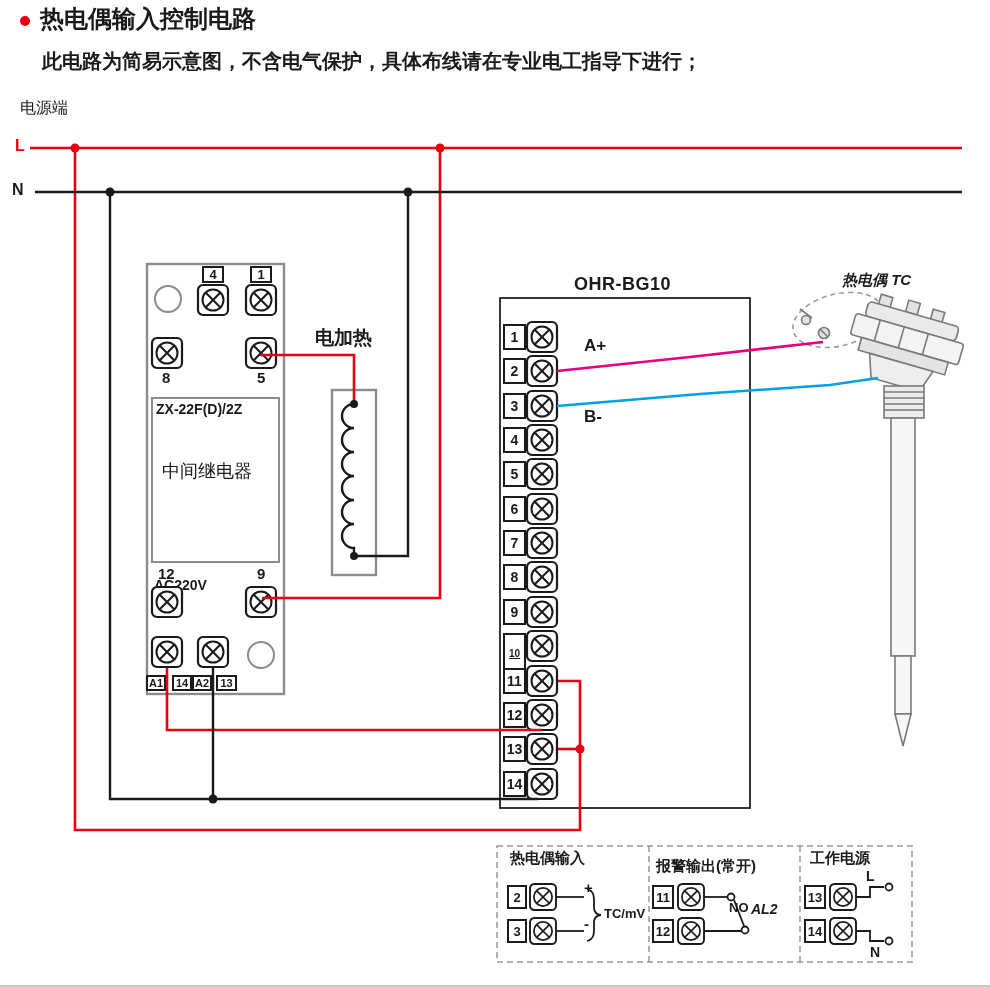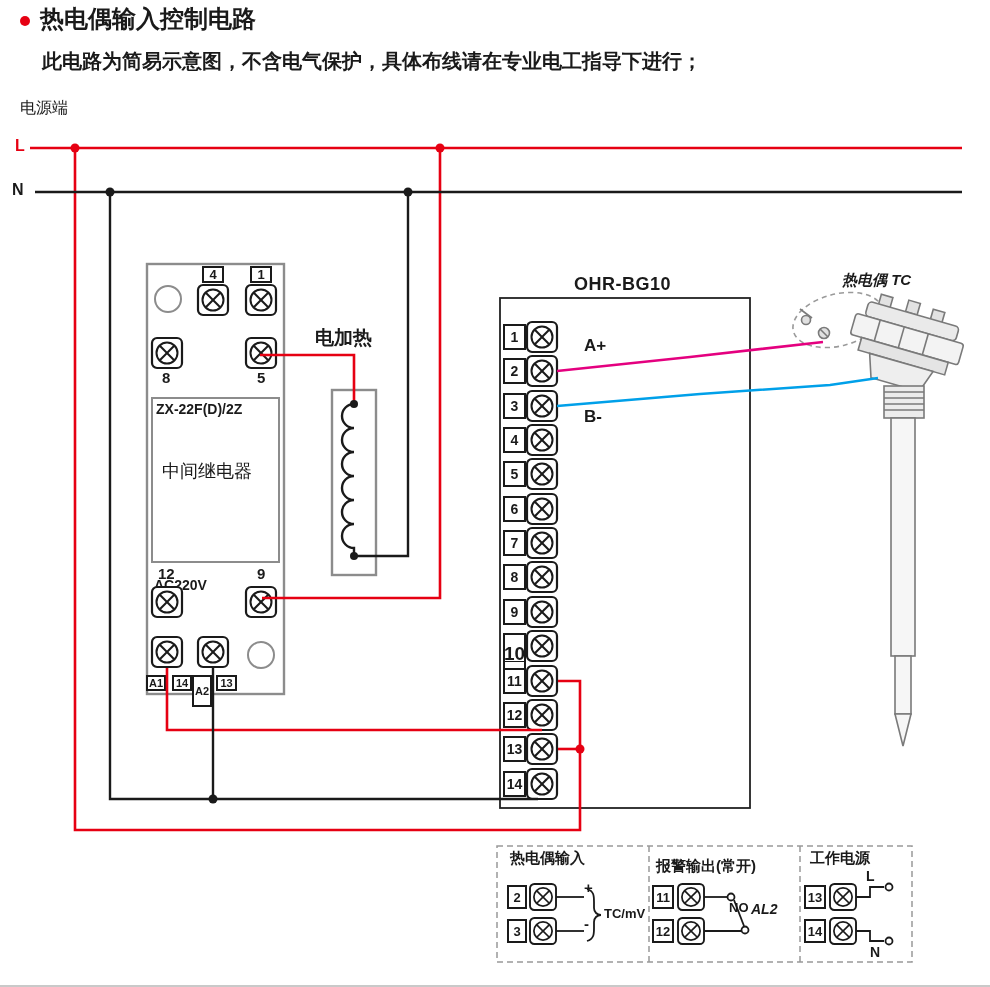--- a/index.html
+++ b/index.html
@@ -97,36 +97,36 @@
   <div class="tbox" style="left:250px;top:266px;width:22px;height:17px;font-size:13px;">1</div>
   <div class="lbl b" style="left:162px;top:369px;font-size:15px;">8</div>
   <div class="lbl b" style="left:257px;top:369px;font-size:15px;">5</div>
   <div class="lbl b" style="left:156px;top:401px;font-size:14px;">ZX-22F(D)/2Z</div>
   <div class="lbl ctr" style="left:152px;top:461px;width:110px;font-size:18px;">中间继电器</div>
   <div class="lbl b" style="left:154px;top:533px;font-size:14px;margin-top:44px;">AC220V</div>
   <div class="lbl b" style="left:158px;top:565px;font-size:15px;">12</div>
   <div class="lbl b" style="left:257px;top:565px;font-size:15px;">9</div>
   <div class="tbox" style="left:146px;top:675px;width:20px;height:16px;font-size:11px;">A1</div>
   <div class="tbox" style="left:172px;top:675px;width:20px;height:16px;font-size:11px;">14</div>
-  <div class="tbox" style="left:192px;top:675px;width:20px;height:32px;font-size:11px;">A2</div>
+  <div class="tbox" style="left:192px;top:675px;width:20px;height:16px;font-size:11px;">A2</div>
   <div class="tbox" style="left:216px;top:675px;width:21px;height:16px;font-size:11px;">13</div>
 
   <div class="lbl b" style="left:315px;top:327px;font-size:19px;">电加热</div>
 
   <div class="lbl b" style="left:562px;top:274px;font-size:18px;letter-spacing:.5px;margin-left:12px;">OHR-BG10</div>
   <div class="tbox" style="left:503px;top:324px;width:23px;height:26px;font-size:14px;">1</div>
   <div class="tbox" style="left:503px;top:358px;width:23px;height:26px;font-size:14px;">2</div>
   <div class="tbox" style="left:503px;top:393px;width:23px;height:26px;font-size:14px;">3</div>
   <div class="tbox" style="left:503px;top:427px;width:23px;height:26px;font-size:14px;">4</div>
   <div class="tbox" style="left:503px;top:461px;width:23px;height:26px;font-size:14px;">5</div>
   <div class="tbox" style="left:503px;top:496px;width:23px;height:26px;font-size:14px;">6</div>
   <div class="tbox" style="left:503px;top:530px;width:23px;height:26px;font-size:14px;">7</div>
   <div class="tbox" style="left:503px;top:564px;width:23px;height:26px;font-size:14px;">8</div>
   <div class="tbox" style="left:503px;top:599px;width:23px;height:26px;font-size:14px;">9</div>
-  <div class="tbox" style="left:503px;top:633px;width:23px;height:41px;font-size:19px;text-decoration:underline;">10</div>
+  <div class="tbox" style="left:503px;top:633px;width:23px;height:41px;font-size:10px;text-decoration:underline;">10</div>
   <div class="tbox" style="left:503px;top:668px;width:23px;height:26px;font-size:14px;">11</div>
   <div class="tbox" style="left:503px;top:702px;width:23px;height:26px;font-size:14px;">12</div>
   <div class="tbox" style="left:503px;top:736px;width:23px;height:26px;font-size:14px;">13</div>
   <div class="tbox" style="left:503px;top:771px;width:23px;height:26px;font-size:14px;">14</div>
 
   <div class="lbl b" style="left:584px;top:336px;font-size:17px;">A+</div>
   <div class="lbl b" style="left:584px;top:407px;font-size:17px;">B-</div>
 
   <div class="lbl b" style="left:842px;top:271px;font-size:15px;font-style:italic;">热电偶 TC</div>
 

